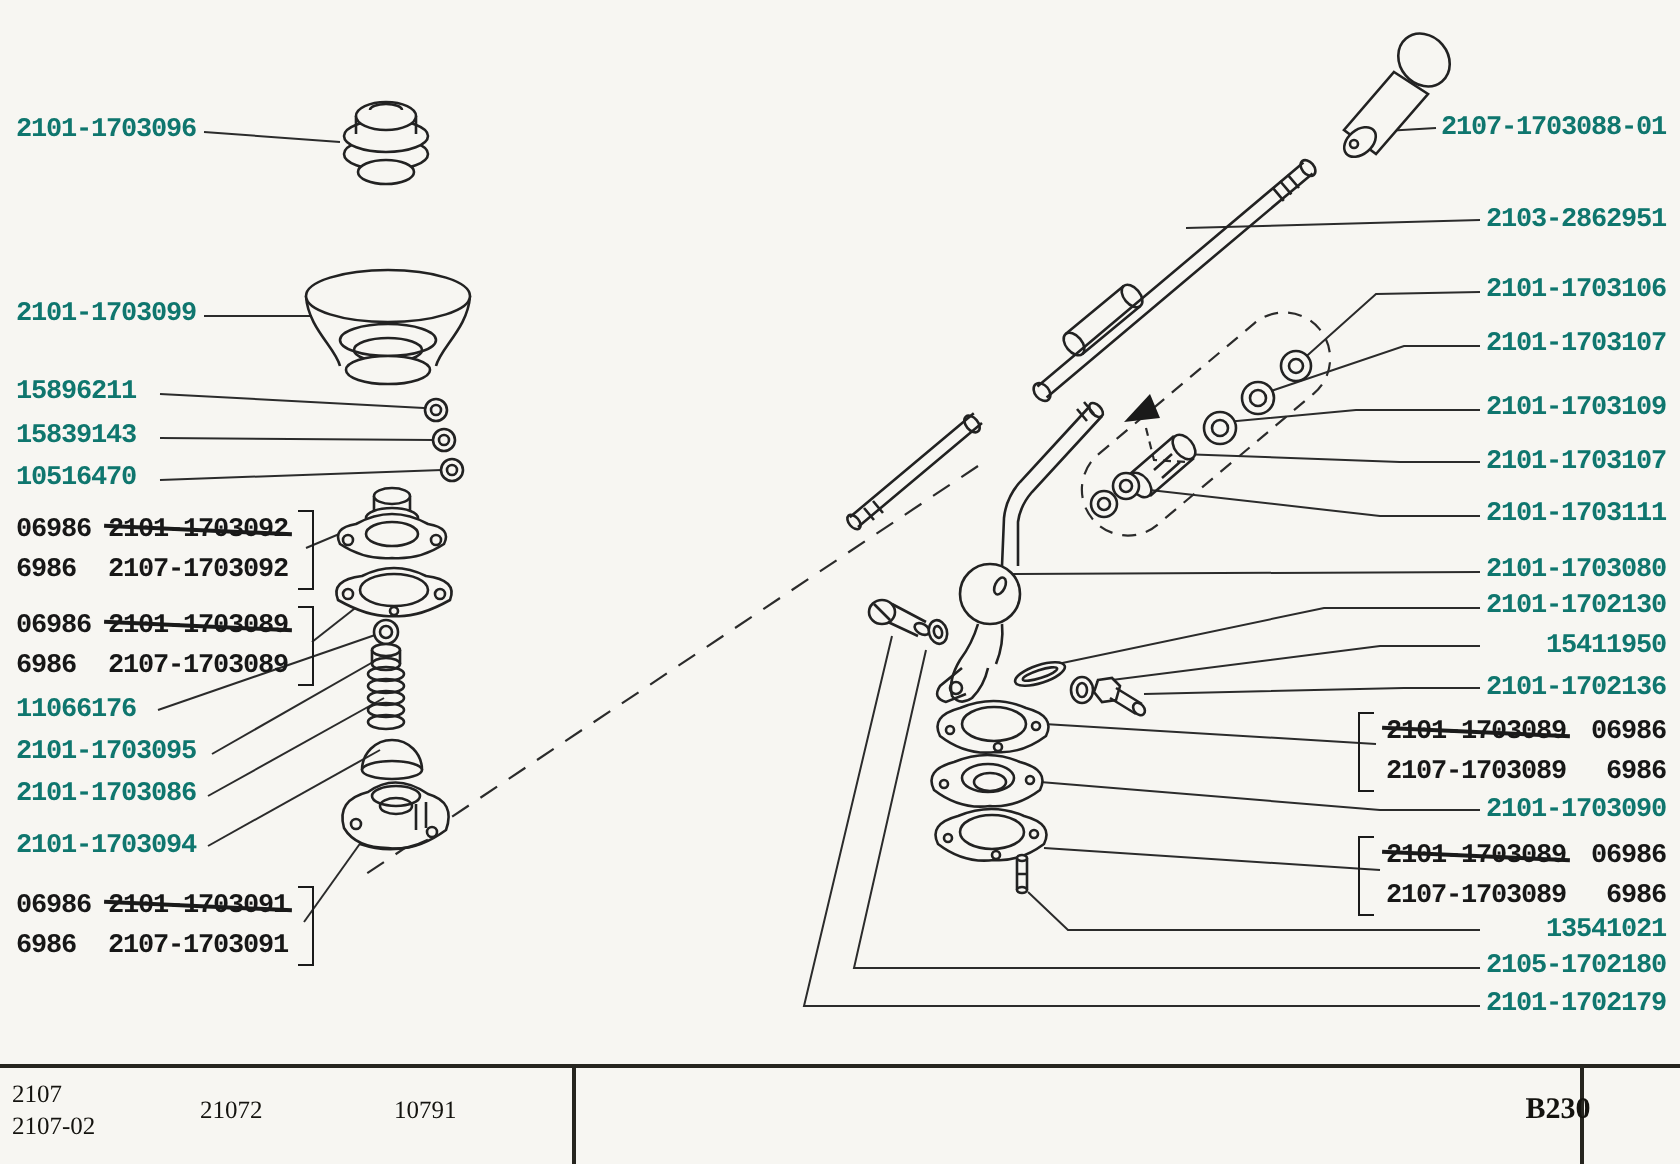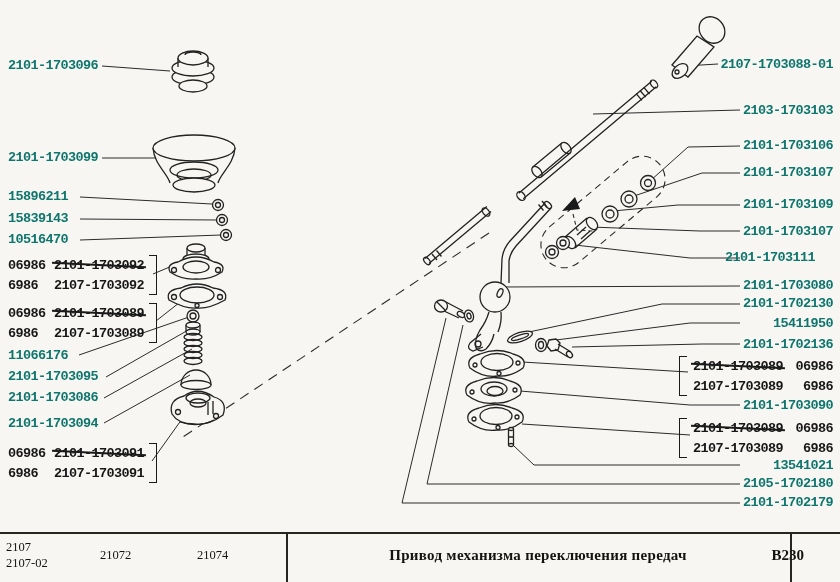--- a/index.html
+++ b/index.html
@@ -20,21 +20,21 @@
   .strike{position:absolute;left:-2px;right:-2px;top:40%;height:1.7px;background:#1a1a1a;
           transform:rotate(2.6deg);}
   .bracket-r{width:7px;border:1.6px solid #1a1a1a;border-left:none;align-self:stretch;margin-left:5px;}
   .bracket-l{width:7px;border:1.6px solid #1a1a1a;border-right:none;align-self:stretch;margin-right:6px;}
   .footer{position:absolute;left:0;top:532px;width:840px;height:50px;border-top:2px solid #26251f;
           font-family:"Liberation Serif",serif;color:#14130f;}
   .fdiv{position:absolute;top:0;bottom:0;width:1.5px;background:#26251f;}
   .fsmall{position:absolute;font-size:12.5px;white-space:nowrap;}
   .ftitle{position:absolute;left:286px;width:504px;top:13px;text-align:center;
           font-weight:bold;font-size:15px;letter-spacing:0.3px;}
-  .fcode{position:absolute;left:754px;width:50px;top:13px;text-align:right;
+  .fcode{position:absolute;left:754px;width:50px;top:13px;text-align:center;
          font-weight:bold;font-size:15px;}
 </style>
 </head>
 <body>
 
 <div class="stage">
 
   <svg width="840" height="532" viewBox="0 0 840 532">
 
     <g stroke="#2b2b2b" fill="none" stroke-width="1">
@@ -319,26 +319,26 @@
       </div>
       <div class="row">
         <span class="qty">6986</span>
         <span>2107-1703091</span>
       </div>
     </div>
     <div class="bracket-r"></div>
   </div>
 
   <div class="lbl r" style="right:7px;top:57px">2107-1703088-01</div>
-  <div class="lbl r" style="right:7px;top:103px">2103-1703103</div>
+  <div class="lbl r" style="right:7px;top:103px">2103-2862951</div>
   <div class="lbl r" style="right:7px;top:138px">2101-1703106</div>
   <div class="lbl r" style="right:7px;top:165px">2101-1703107</div>
   <div class="lbl r" style="right:7px;top:197px">2101-1703109</div>
   <div class="lbl r" style="right:7px;top:224px">2101-1703107</div>
-  <div class="lbl r" style="right:25px;top:250px">2101-1703111</div>
+  <div class="lbl r" style="right:7px;top:250px">2101-1703111</div>
   <div class="lbl r" style="right:7px;top:278px">2101-1703080</div>
   <div class="lbl r" style="right:7px;top:296px">2101-1702130</div>
   <div class="lbl r" style="right:7px;top:316px">15411950</div>
   <div class="lbl r" style="right:7px;top:337px">2101-1702136</div>
 
   <div class="rgroup" style="right:7px;top:356px">
     <div class="bracket-l"></div>
     <div class="rows">
       <div class="row">
         <span class="struckwrap"><span>2101-1703089</span><i class="strike"></i></span>
@@ -370,18 +370,17 @@
   <div class="lbl r" style="right:7px;top:458px">13541021</div>
   <div class="lbl r" style="right:7px;top:476px">2105-1702180</div>
   <div class="lbl r" style="right:7px;top:495px">2101-1702179</div>
 
   <div class="footer">
     <div class="fdiv" style="left:286px"></div>
     <div class="fdiv" style="left:790px"></div>
     <span class="fsmall" style="left:6px;top:6px">2107</span>
     <span class="fsmall" style="left:6px;top:22px">2107-02</span>
     <span class="fsmall" style="left:100px;top:14px">21072</span>
-    <span class="fsmall" style="left:197px;top:14px">21074</span>
-    <span class="ftitle">Привод механизма переключения передач</span>
+    <span class="fsmall" style="left:197px;top:14px">10791</span>
     <span class="fcode">В230</span>
   </div>
 
 </div>
 
 </body></html>

